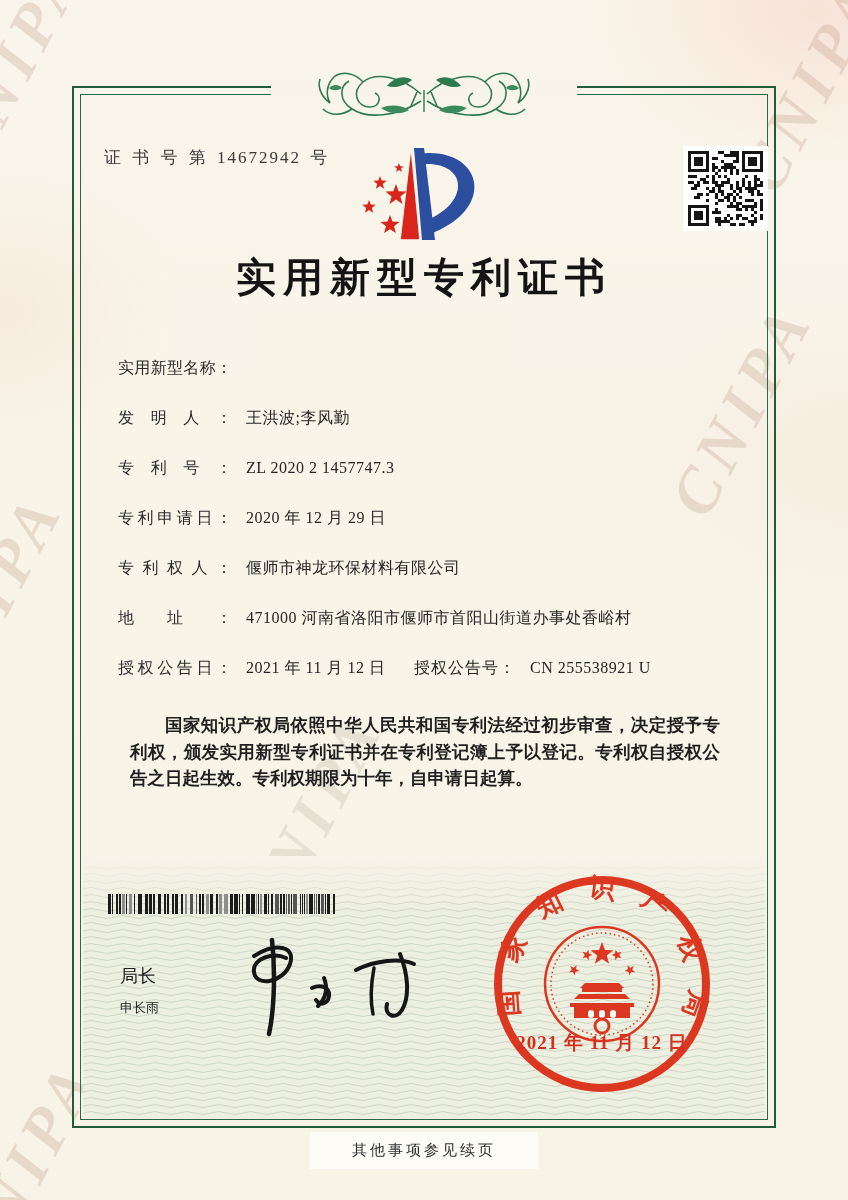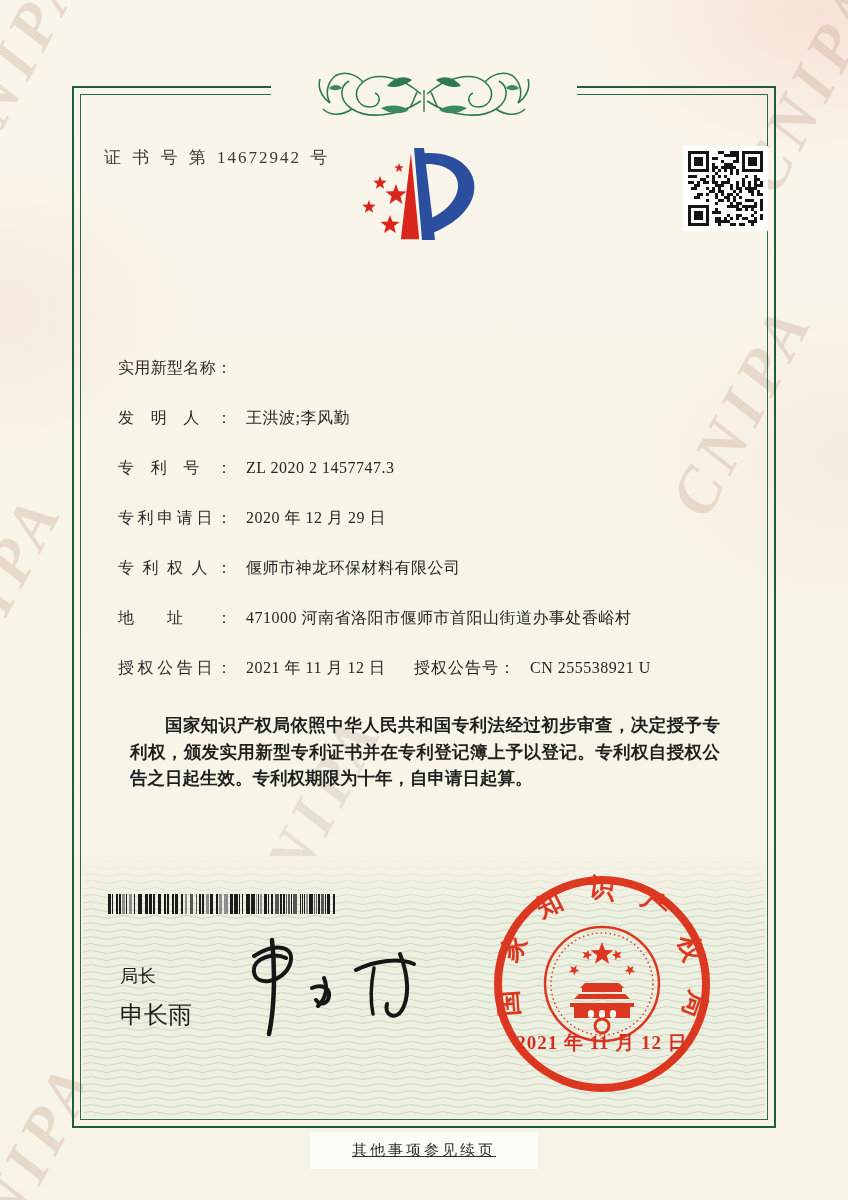--- a/index.html
+++ b/index.html
@@ -45,29 +45,29 @@
   .body-text p{margin:12px; text-indent:2em;font-weight:bold;}
   
   .band{position:absolute; left:83px; top:856px; width:682px; height:262px; z-index:2; background:#edefe1;}
   .band-fade{position:absolute; left:0; top:0; width:100%; height:56px;
     background:linear-gradient(#f8f3e8, rgba(248,243,232,0));}
   
   .barcode{position:absolute; left:108px; top:894px; z-index:4; line-height:0;}
   .director-title{position:absolute; left:120px; top:964px; z-index:4;
     font-family:"Liberation Sans","DejaVu Sans",sans-serif; font-size:18px; color:#1d1d1d;}
   .director-name{position:absolute; left:120px; top:999px; z-index:4;
-    font-family:"Liberation Sans","DejaVu Sans",sans-serif; font-size:24px; color:#1d1d1d;}
+    font-family:"Liberation Sans","DejaVu Sans",sans-serif; font-size:13px; color:#1d1d1d;}
   .signature{position:absolute; left:224px; top:934px; z-index:4;}
   .seal{position:absolute; left:484px; top:866px; z-index:5; opacity:.95;}
   .seal-date{position:absolute; left:502px; top:1030px; width:200px; z-index:6; text-align:center;
     font-size:19px; font-weight:600; letter-spacing:1px; color:#d5301e;}
   .page-indicator{position:absolute; left:0; right:0; top:1092px; z-index:4; text-align:center;
     font-size:15px; letter-spacing:2px; color:#333;}
   .footer-note{position:absolute; left:50%; top:1132px; transform:translateX(-50%); z-index:4;
-    background:#fdfcf7; padding:9px 42px; font-size:15px; letter-spacing:3px; color:#2e2e2e;text-decoration:underline;}
+    background:#fdfcf7; padding:9px 42px; font-size:15px; letter-spacing:3px; color:#2e2e2e;}
 </style>
 </head>
 <body>
 
 <div class="page">
 
   <div class="wm" style="left:-40px; top:128px; transform:rotate(-62deg);">CNIPA</div>
   <div class="wm" style="left:688px; top:474px; transform:rotate(-62deg);">CNIPA</div>
   <div class="wm" style="left:-62px; top:664px; transform:rotate(-62deg);">CNIPA</div>
   <div class="wm" style="left:258px; top:884px; transform:rotate(-62deg); color:rgba(170,158,142,.22);">CNIPA</div>
@@ -431,20 +431,21 @@
         <rect x="18" y="72" width="3" height="3" fill="#151515"></rect>
         <rect x="30" y="72" width="3" height="3" fill="#151515"></rect>
         <rect x="42" y="72" width="3" height="3" fill="#151515"></rect>
         <rect x="45" y="72" width="3" height="3" fill="#151515"></rect>
         <rect x="51" y="72" width="3" height="3" fill="#151515"></rect>
         <rect x="54" y="72" width="3" height="3" fill="#151515"></rect>
         <rect x="63" y="72" width="3" height="3" fill="#151515"></rect>
       </svg>
   </div>
 
+  <div class="title">实用新型专利证书</div>
 
   <div class="fields">
     <div class="frow">
       <span class="flabel">实用新型名称：</span>
     </div>
     <div class="frow">
       <span class="flabel">发明人：</span>
       <span class="fvalue">王洪波;李风勤</span>
     </div>
     <div class="frow">

